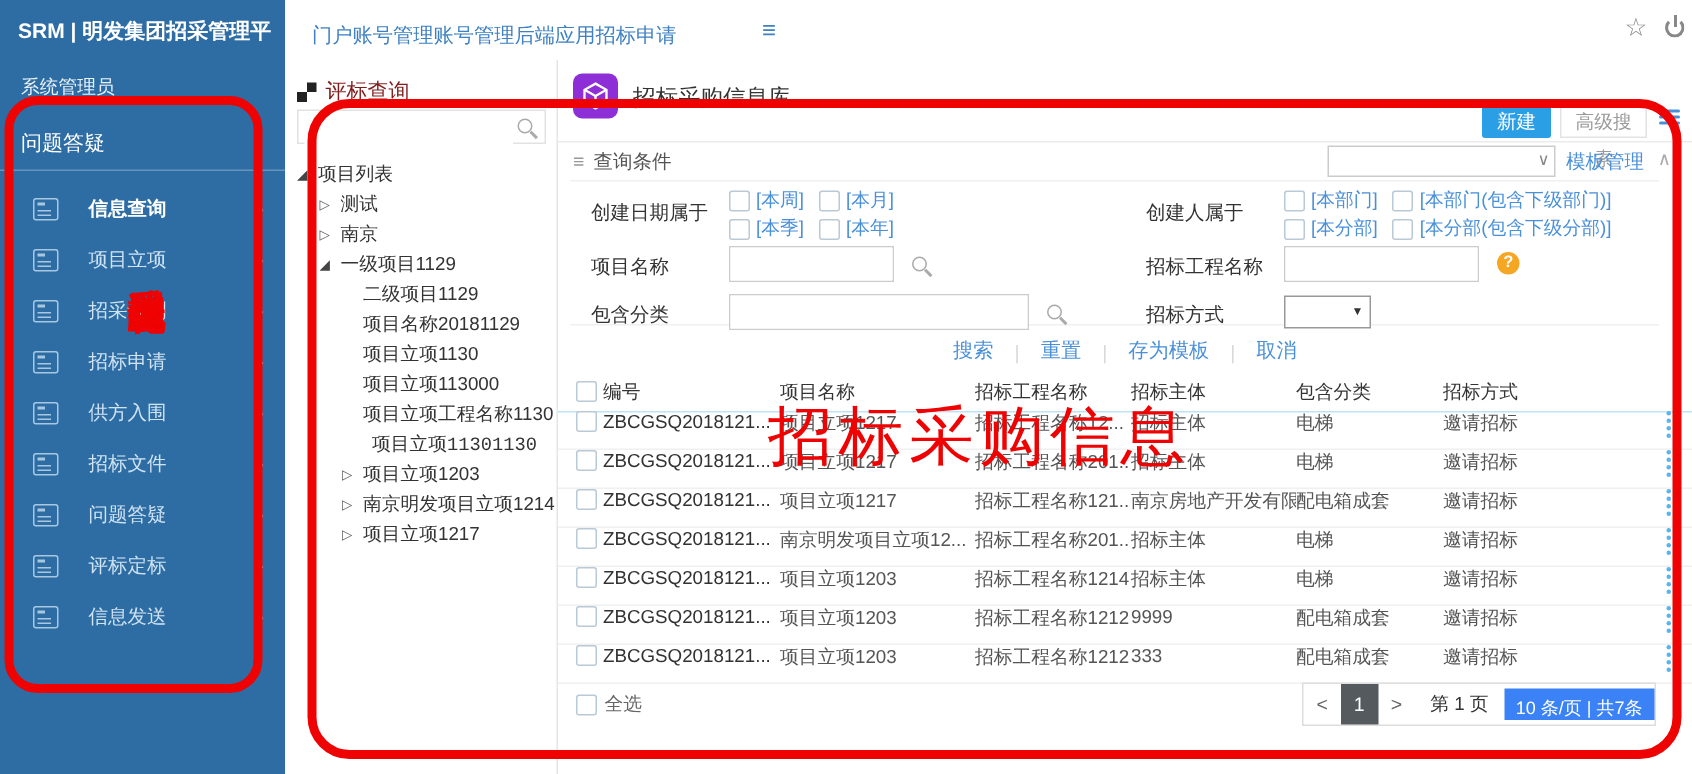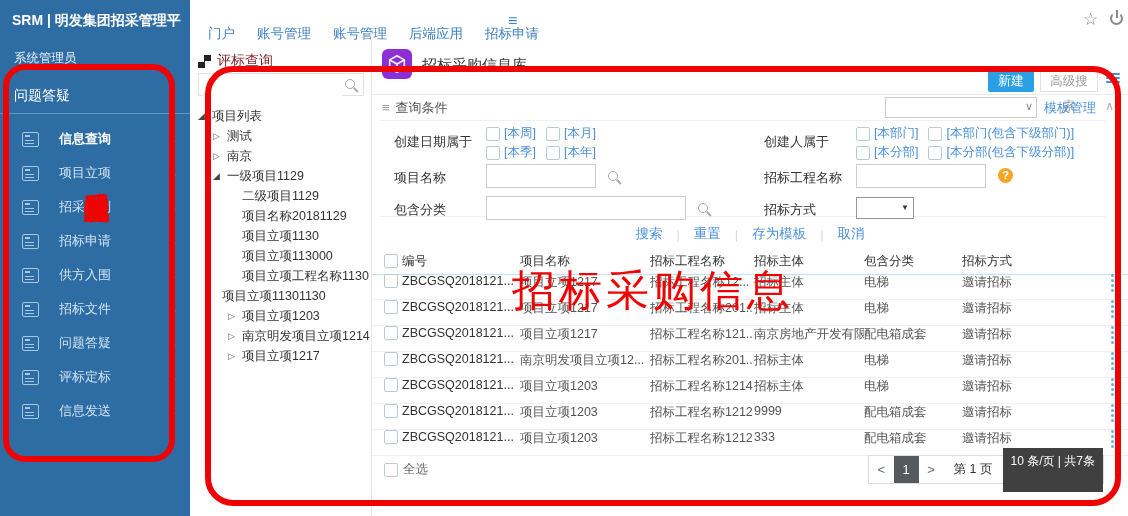--- a/index.html
+++ b/index.html
@@ -3,21 +3,21 @@
 <meta charset="utf-8">
 <style>
   html,body{margin:0;padding:0;}
   body{width:1128px;height:516px;position:relative;overflow:hidden;background:#fff;
        font-family:"Liberation Sans","DejaVu Sans",sans-serif;font-size:13px;color:#333;}
   .abs{position:absolute;}
   
   .topbar{position:absolute;left:0;top:0;width:1128px;height:40px;background:#fff;border-bottom:1px solid #e9e9e9;}
   .brand{position:absolute;left:0;top:0;width:190px;height:40px;background:#2e6da4;color:#fff;
          font-weight:bold;font-size:14px;line-height:40px;padding-left:12px;box-sizing:border-box;}
-  .topnav{position:absolute;left:208px;top:14px;height:40px;display:flex;align-items:center;gap:22px;}
+  .topnav{position:absolute;left:208px;top:4px;height:40px;display:flex;align-items:center;}
   .nav-item{color:#3f81c1;font-size:13.5px;cursor:pointer;}
   .hamb-top{position:absolute;left:508px;top:12px;color:#3f81c1;font-size:16px;font-weight:bold;}
   .star{position:absolute;left:1083px;top:9px;color:#888;font-size:17px;}
   .power{position:absolute;left:1110px;top:12px;width:13px;height:13px;border:2px solid #888;border-radius:50%;border-top-color:transparent;box-sizing:border-box;}
   .power::after{content:'';position:absolute;left:4px;top:-4px;width:2px;height:8px;background:#888;}
   
   .sidebar{position:absolute;left:0;top:40px;width:190px;height:476px;background:#2e6da4;}
   .user-role{padding:10px 0 0 14px;color:#e8f1f9;font-size:12.5px;}
   .section-title{padding:20px 0 8px 14px;color:#fff;font-size:14px;border-bottom:1px solid rgba(255,255,255,.28);}
   .side-menu{margin-top:8px;}
@@ -91,21 +91,21 @@
   .kebab{margin-left:auto;margin-right:14px;display:flex;flex-direction:column;gap:2px;cursor:pointer;}
   .kebab i{width:3px;height:3px;border-radius:50%;background:#58b6ef;display:block;}
   
   .foot{position:absolute;left:0;top:415px;width:756px;height:32px;}
   .select-all{position:absolute;left:12px;top:6px;display:flex;align-items:center;gap:5px;cursor:pointer;}
   .select-all span{color:#666;font-size:12.5px;}
   .pager{position:absolute;left:496px;top:0;width:236px;height:29px;border:1px solid #ddd;box-sizing:border-box;display:flex;align-items:center;}
   .pg-btn{width:26px;text-align:center;color:#666;font-size:13px;cursor:pointer;}
   .pg-cur{width:26px;height:27px;background:#555a5f;color:#fff;text-align:center;line-height:27px;font-size:13px;cursor:pointer;}
   .pg-text{width:62px;text-align:center;color:#333;font-size:12.5px;}
-  .pg-size{margin-left:auto;height:44px;background:#404040;color:#fff;font-size:12px;line-height:27px;
+  .pg-size{margin-left:auto;height:21px;background:#3b82f6;color:#fff;font-size:12px;line-height:27px;
            padding:0 8px;white-space:nowrap;cursor:pointer;}
   
   .ann{position:absolute;z-index:60;pointer-events:none;}
   .rect1{left:3px;top:64px;width:172px;height:398px;border:6px solid #ee0202;border-radius:22px;box-sizing:border-box;}
   .rect2{left:205px;top:66px;width:916px;height:440px;border:6px solid #ee0202;border-radius:28px;box-sizing:border-box;}
   .vnote{left:84px;top:172px;writing-mode:vertical-rl;text-orientation:upright;color:#ee0202;
          font-weight:bold;font-size:25px;line-height:1.05;letter-spacing:1px;}
   .hnote{left:512px;top:262px;color:#ee0202;font-weight:normal;font-size:43px;letter-spacing:4px;white-space:nowrap;}
 </style>
 </head>
@@ -216,21 +216,21 @@
         <span class="tree-label">项目立项1130</span>
       </div>
       <div class="tree-row" style="padding-left: 38px;">
         <span class="tree-arrow leaf"></span>
         <span class="tree-label">项目立项113000</span>
       </div>
       <div class="tree-row" style="padding-left: 38px;">
         <span class="tree-arrow leaf"></span>
         <span class="tree-label">项目立项工程名称1130</span>
       </div>
-      <div class="tree-row" style="padding-left: 18px;">
+      <div class="tree-row" style="padding-left: 44px; font-family: Liberation Mono, monospace;">
         <span class="tree-arrow leaf"></span>
         <span class="tree-label">项目立项11301130</span>
       </div>
       <div class="tree-row" style="padding-left: 38px;">
         <span class="tree-arrow collapsed">▷</span>
         <span class="tree-label">项目立项1203</span>
       </div>
       <div class="tree-row" style="padding-left: 38px;">
         <span class="tree-arrow collapsed">▷</span>
         <span class="tree-label">南京明发项目立项1214</span>

